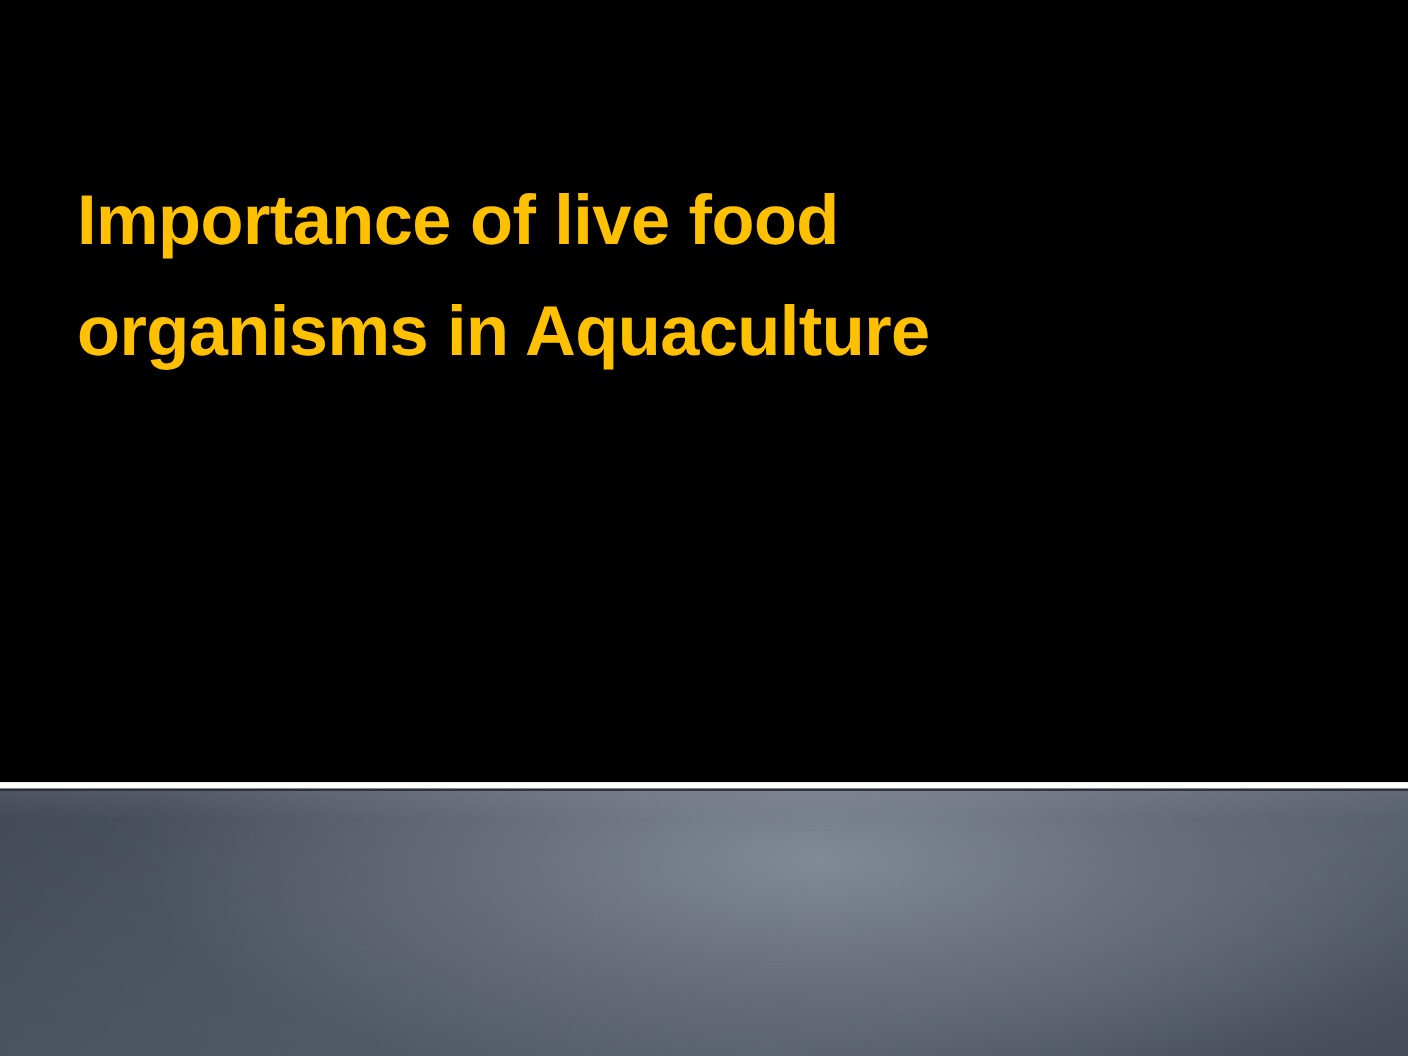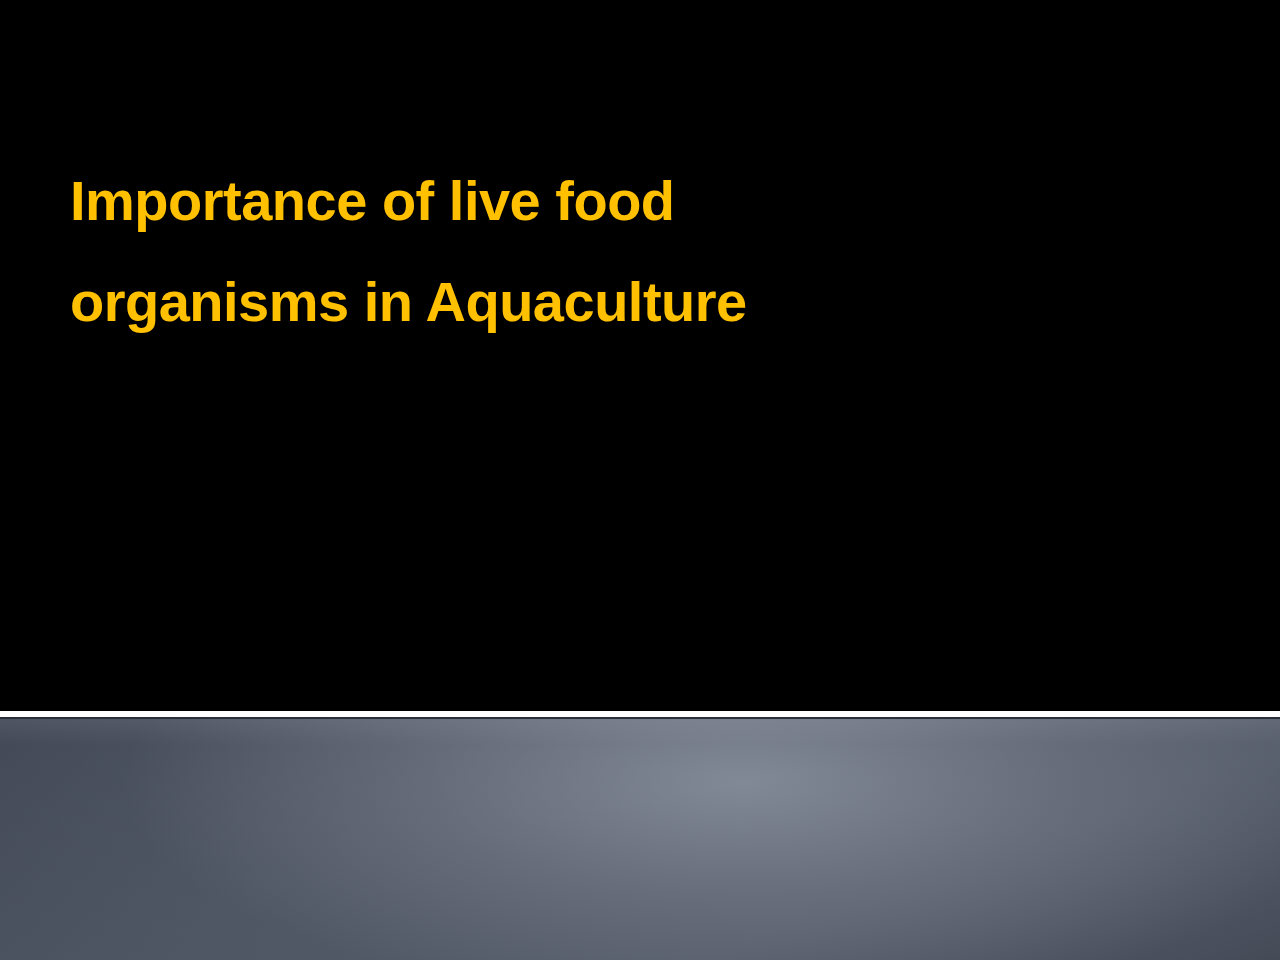--- a/index.html
+++ b/index.html
@@ -27,21 +27,21 @@
   #title-area {
     position: absolute;
     left: 70px;
     top: 150px;
     width: 1110px;
   }
 
   #slide-title {
     margin: 0;
     font-family: "Liberation Sans", sans-serif;
-    font-size: 56px;
+    font-size: 64px;
     font-weight: bold;
     line-height: 101px;
     letter-spacing: -0.5px;
     color: #FFC000;
     text-shadow: 0 2px 4px rgba(0,0,0,0.85);
     white-space: pre-line;
     text-align: left;
   }
 
   

